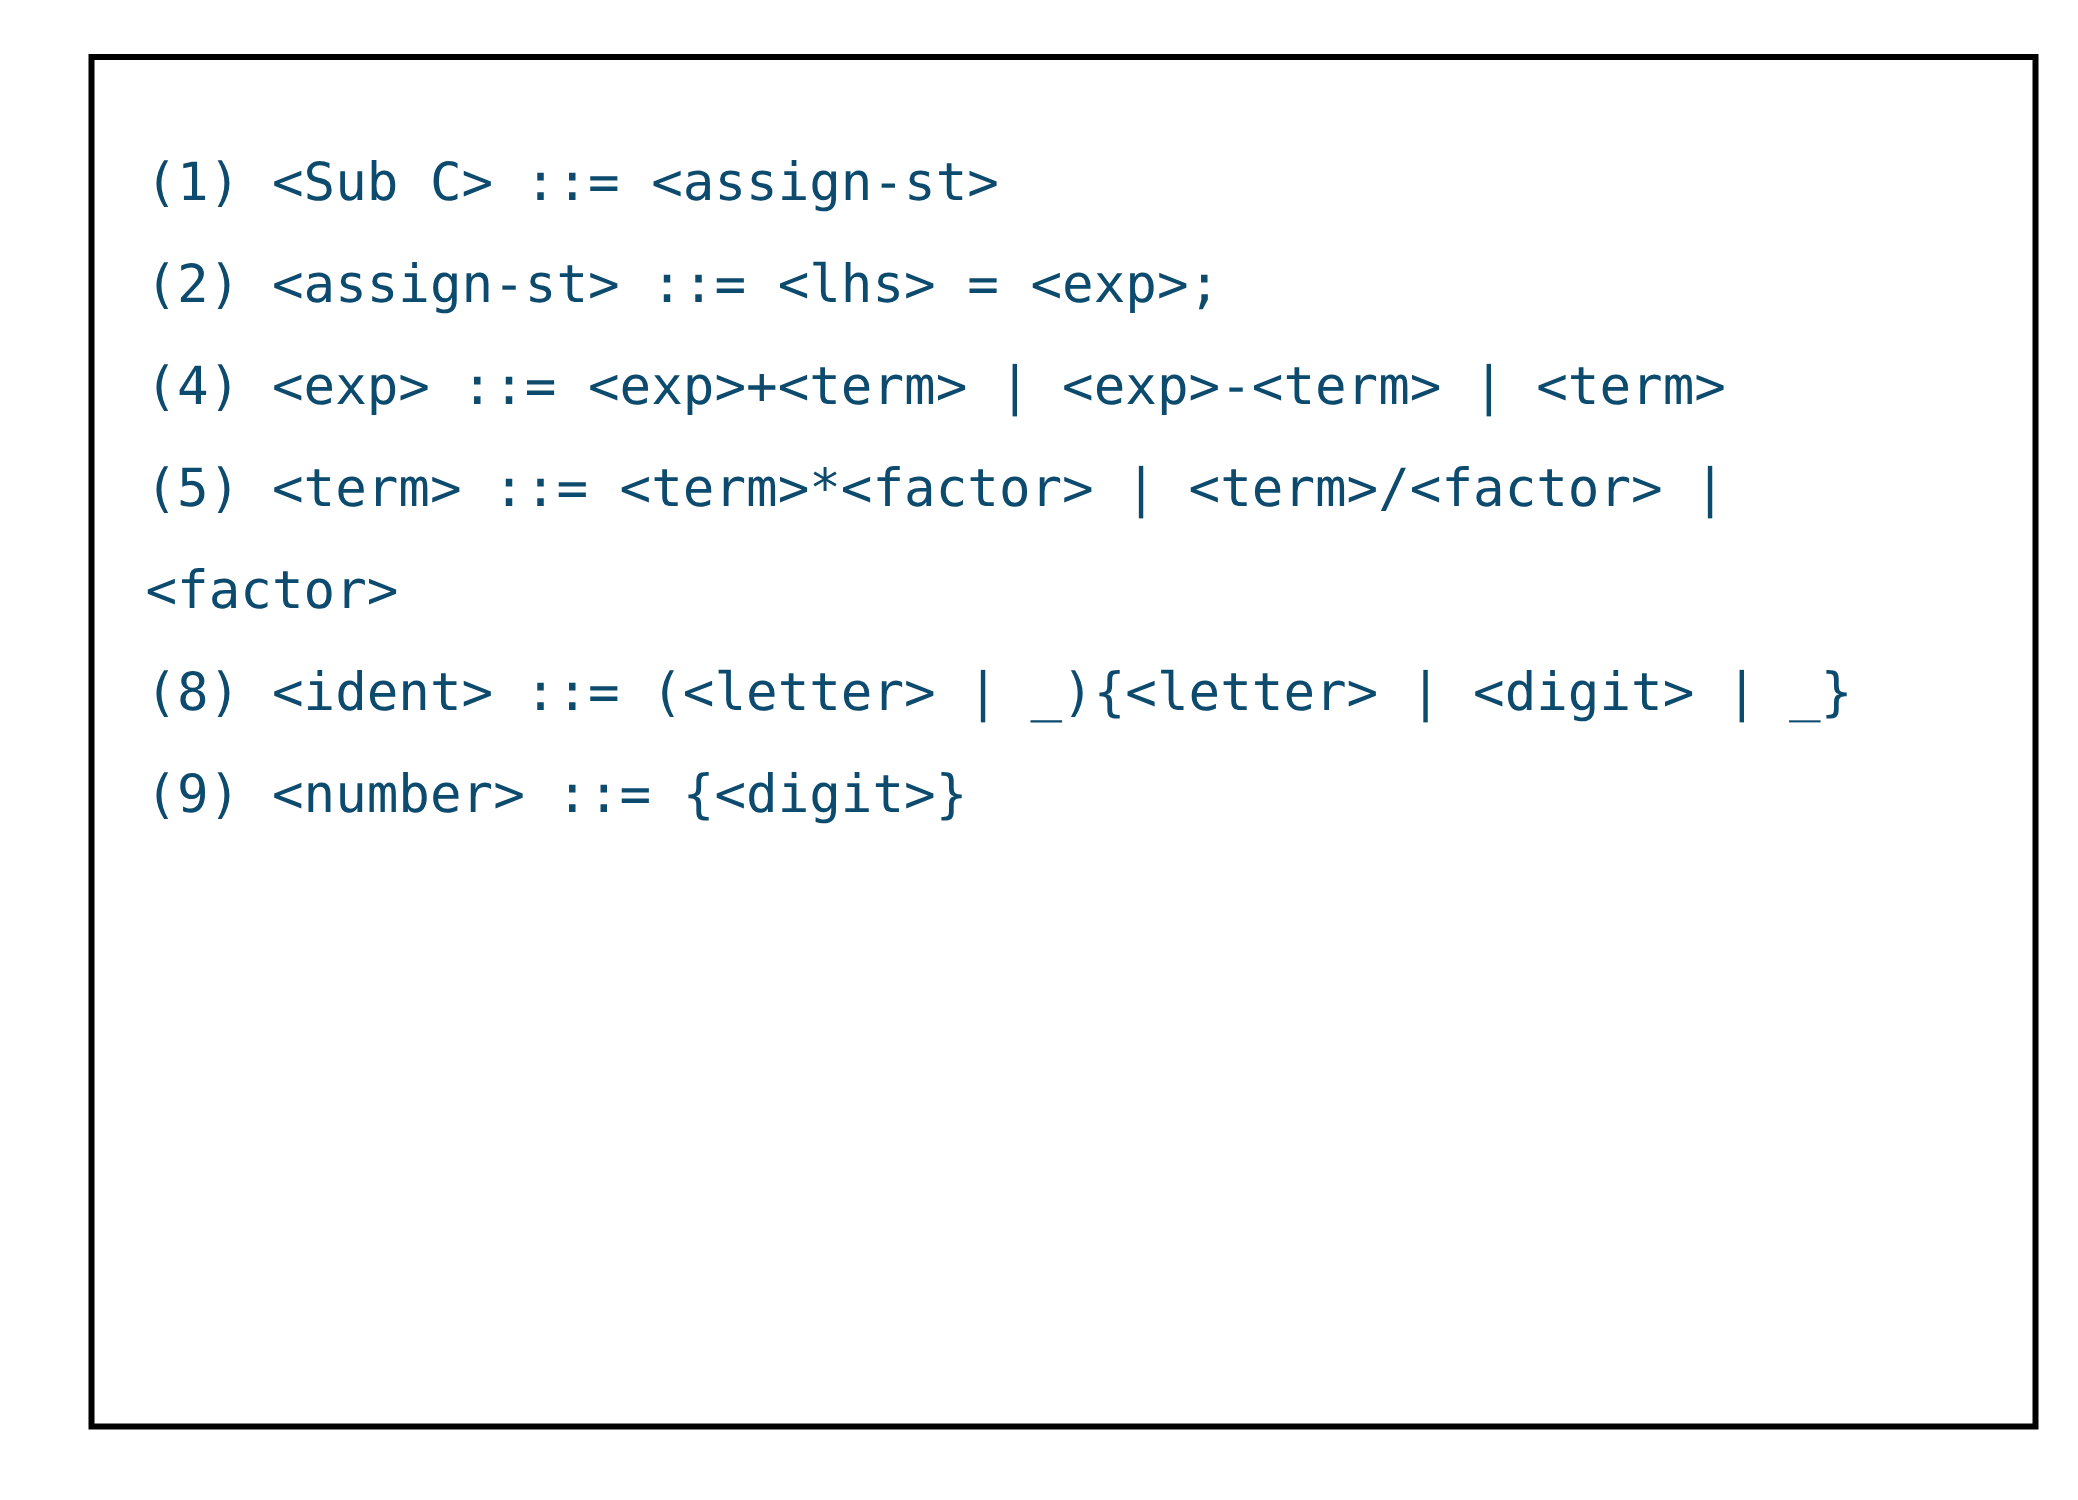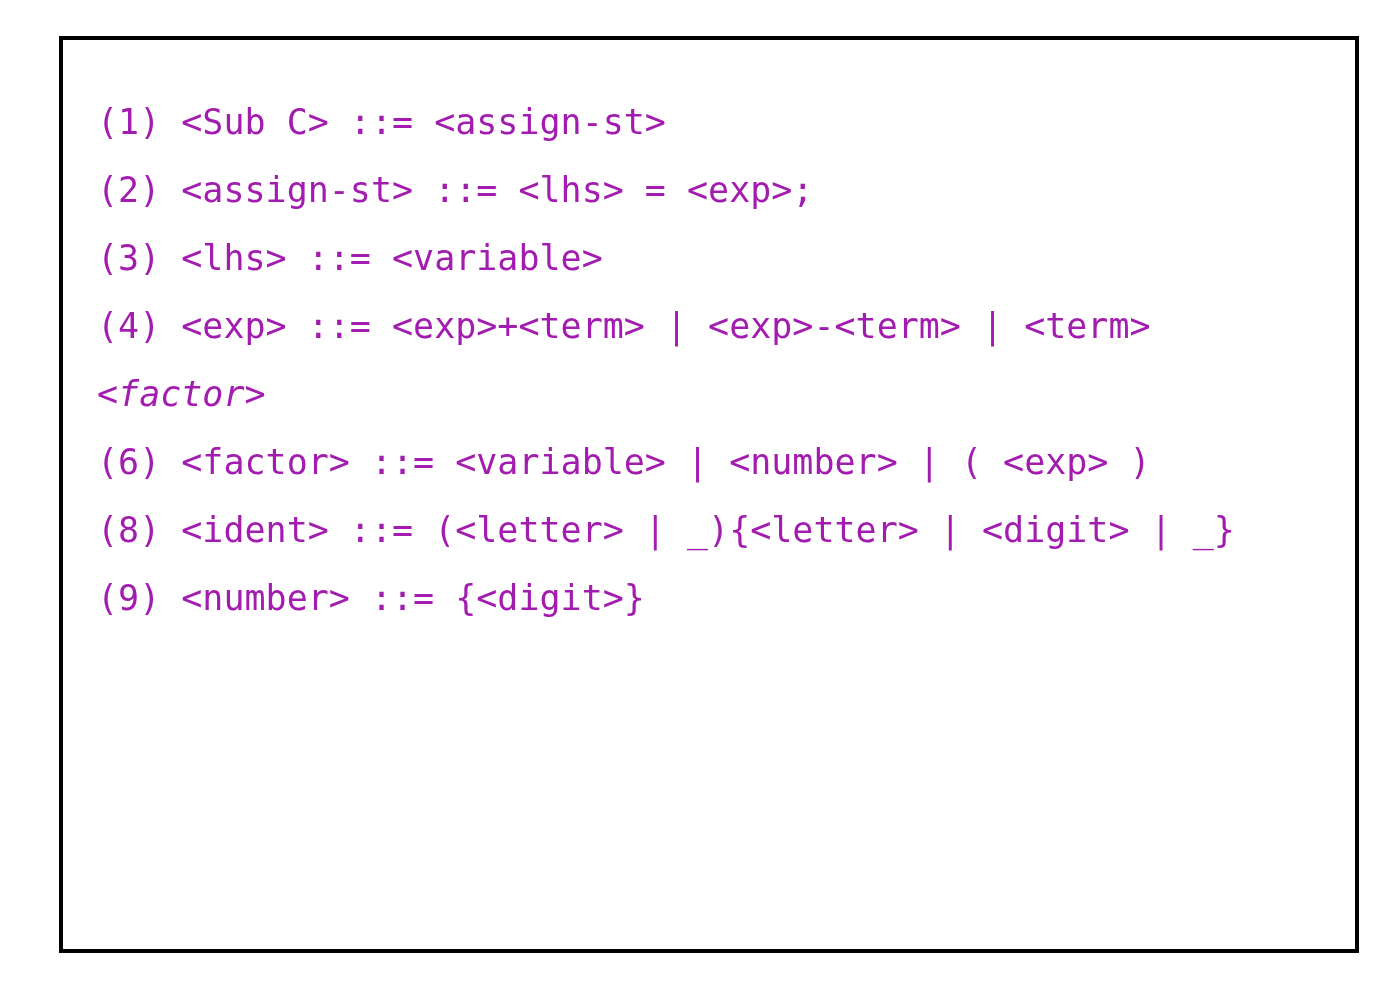--- a/index.html
+++ b/index.html
@@ -35,39 +35,37 @@
     right: 4px;
     margin: 0;
     padding: 0;
     list-style: none;
   }
 
   .grammar-line {
     font-family: "DejaVu Sans Mono", "Liberation Mono", monospace;
     font-size: 35px;
     line-height: 68px;
-    color: #a21caf;
+    color: #0c4a6e;
     white-space: pre;
     letter-spacing: 0px;
     font-weight: 400;
   }
 
   
   .grammar-line.continuation {
     text-indent: 0;
-    font-style: italic;
   }
 </style>
 </head>
 <body>
 
 <div class="grammar-figure">
   <div class="grammar-listing">
     <div class="grammar-line">(1) &lt;Sub C&gt; ::= &lt;assign-st&gt;</div>
     <div class="grammar-line">(2) &lt;assign-st&gt; ::= &lt;lhs&gt; = &lt;exp&gt;;</div>
-    <div class="grammar-line">(3) &lt;lhs&gt; ::= &lt;variable&gt;</div>
     <div class="grammar-line">(4) &lt;exp&gt; ::= &lt;exp&gt;+&lt;term&gt; | &lt;exp&gt;-&lt;term&gt; | &lt;term&gt;</div>
+    <div class="grammar-line">(5) &lt;term&gt; ::= &lt;term&gt;*&lt;factor&gt; | &lt;term&gt;/&lt;factor&gt; |</div>
     <div class="grammar-line continuation">&lt;factor&gt;</div>
-    <div class="grammar-line">(6) &lt;factor&gt; ::= &lt;variable&gt; | &lt;number&gt; | ( &lt;exp&gt; )</div>
     <div class="grammar-line">(8) &lt;ident&gt; ::= (&lt;letter&gt; | _){&lt;letter&gt; | &lt;digit&gt; | _}</div>
     <div class="grammar-line">(9) &lt;number&gt; ::= {&lt;digit&gt;}</div>
   </div>
 </div>
 
 </body></html>

